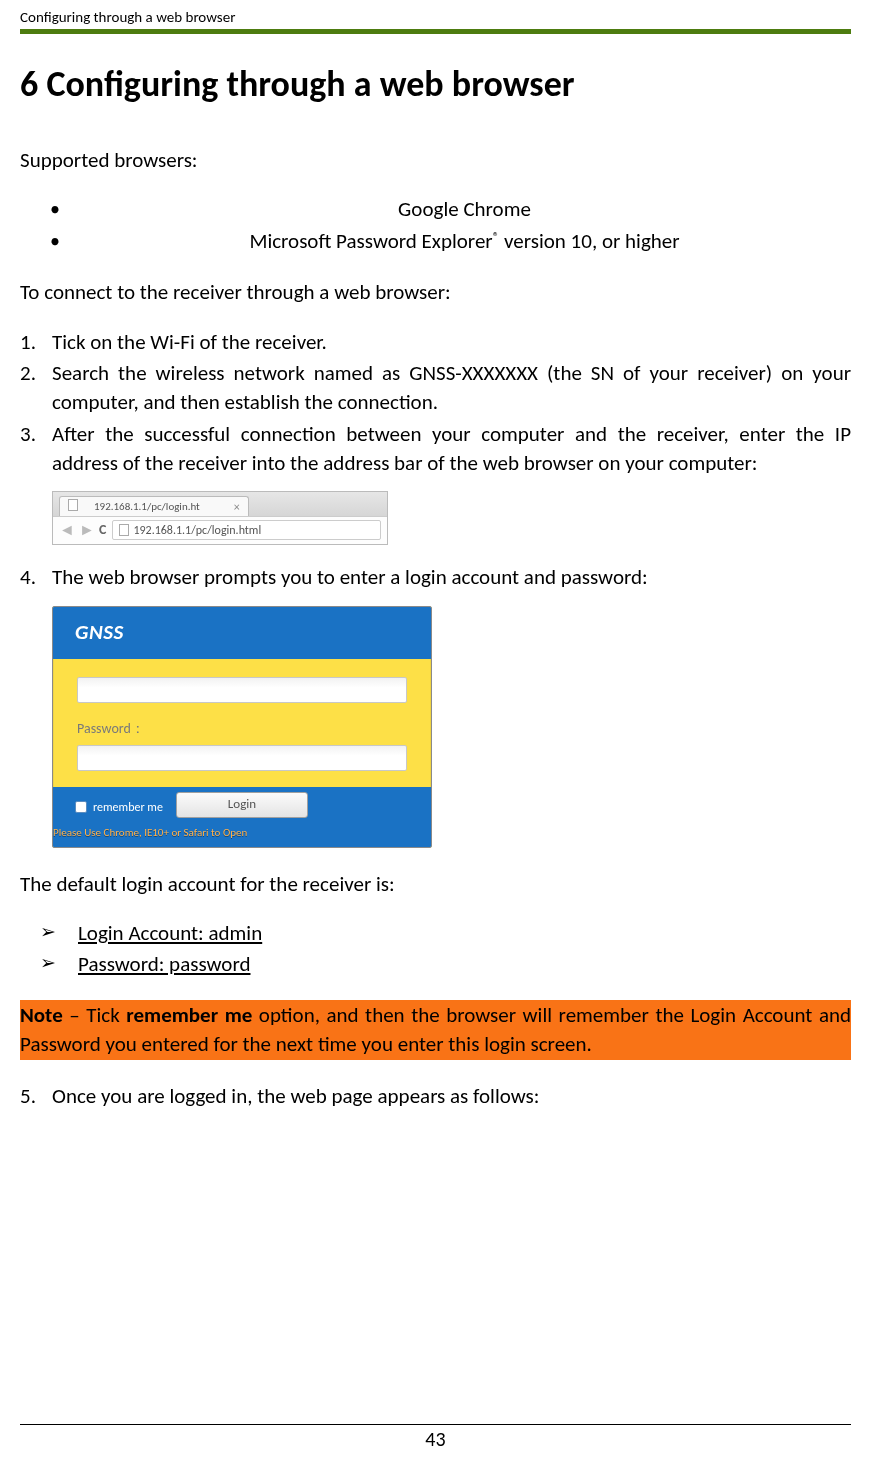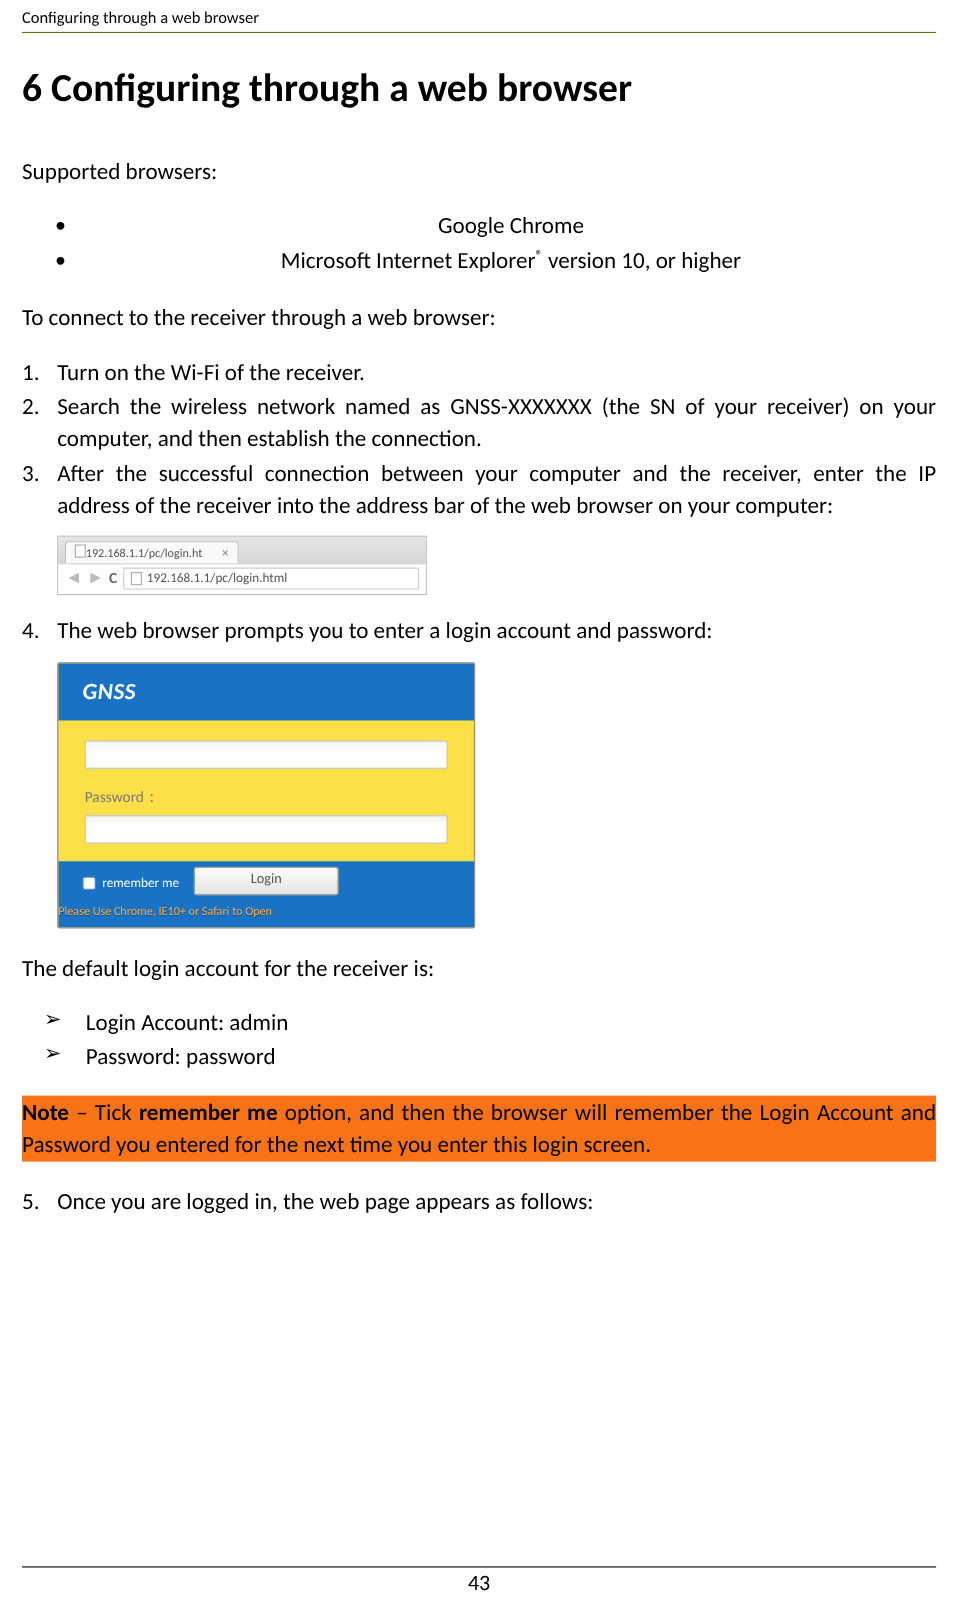--- a/index.html
+++ b/index.html
@@ -15,21 +15,21 @@
       padding: 8px 20px 20px 20px;
       position: relative;
       height: 100%;
     }
     .header-row {
       display: flex;
       justify-content: space-between;
       align-items: baseline;
       font-size: 15px;
       padding-bottom: 3px;
-      border-bottom: 1px solid #4d7c0f;
+      border-bottom: 5px solid #4d7c0f;
       margin-bottom: 28px;
     }
     h1 {
       font-size: 36px;
       font-weight: bold;
       margin-bottom: 40px;
     }
     .body-text {
       font-size: 21px;
       line-height: 1.4;
@@ -85,21 +85,21 @@
     .sc1-tab {
       background: #f9f9f9;
       border: 1px solid #bbb;
       border-bottom: none;
       border-radius: 3px 3px 0 0;
       height: 20px;
       font-size: 11px;
       color: #555;
       padding: 2px 8px 0 8px;
       display: flex;
-      gap: 0;
+      gap: 16px;
       margin-top: 12px;
     }
     .sc1-tab .page-ico {
       width: 10px; height: 12px; border: 1px solid #aaa; background: #fff;
     }
     .sc1-tab .x { margin-left: 18px; color: #888; font-size: 12px; }
     .sc1-addr-row {
       height: 28px;
       background: #fdfdfd;
       border-top: 1px solid #ccc;
@@ -210,20 +210,21 @@
       bottom: 6px;
       left: 0; right: 0;
       font-size: 11px;
       color: #ffb04a;
       text-shadow: 0 1px 0 rgba(0,0,0,0.4);
     }
     ul.arrows {
       list-style: none;
       margin: 4px 0 20px 0;
       padding-left: 58px;
+      text-decoration: underline;
     }
     ul.arrows li {
       position: relative;
       margin-bottom: 2px;
     }
     ul.arrows li::before {
       content: "➢";
       position: absolute;
       left: -38px;
       font-size: 19px;
@@ -257,28 +258,28 @@
   </div>
 
   <h1>6  Configuring through a web browser</h1>
 
   <div class="body-text">
     <div class="para">Supported browsers:</div>
 
     <ul class="bullets body-text">
       <li>Google Chrome</li>
       <li>
-        <span>Microsoft Internet Explorer</span><span class="sup">®</span><span>  version 10, or higher</span>
+        <span>Microsoft Password Explorer</span><span class="sup">®</span><span>  version 10, or higher</span>
       </li>
     </ul>
 
     <div class="para">To connect to the receiver through a web browser:</div>
 
     <ol class="steps body-text">
-      <li>Turn on the Wi-Fi of the receiver.</li>
+      <li>Tick on the Wi-Fi of the receiver.</li>
       <li>Search the wireless network named as GNSS-XXXXXXX (the SN of your receiver) on your computer, and then establish the connection.</li>
       <li class="wide-gap">
         <span>After the successful connection between your computer and the receiver, enter the IP address of the receiver into the address bar of the web browser on your computer:</span>
         <div class="screenshot1">
           <div class="sc1-tab-row">
             <div class="sc1-tab">
               <span class="page-ico"></span>
               <span>192.168.1.1/pc/login.ht</span>
               <span class="x">×</span>
             </div>

